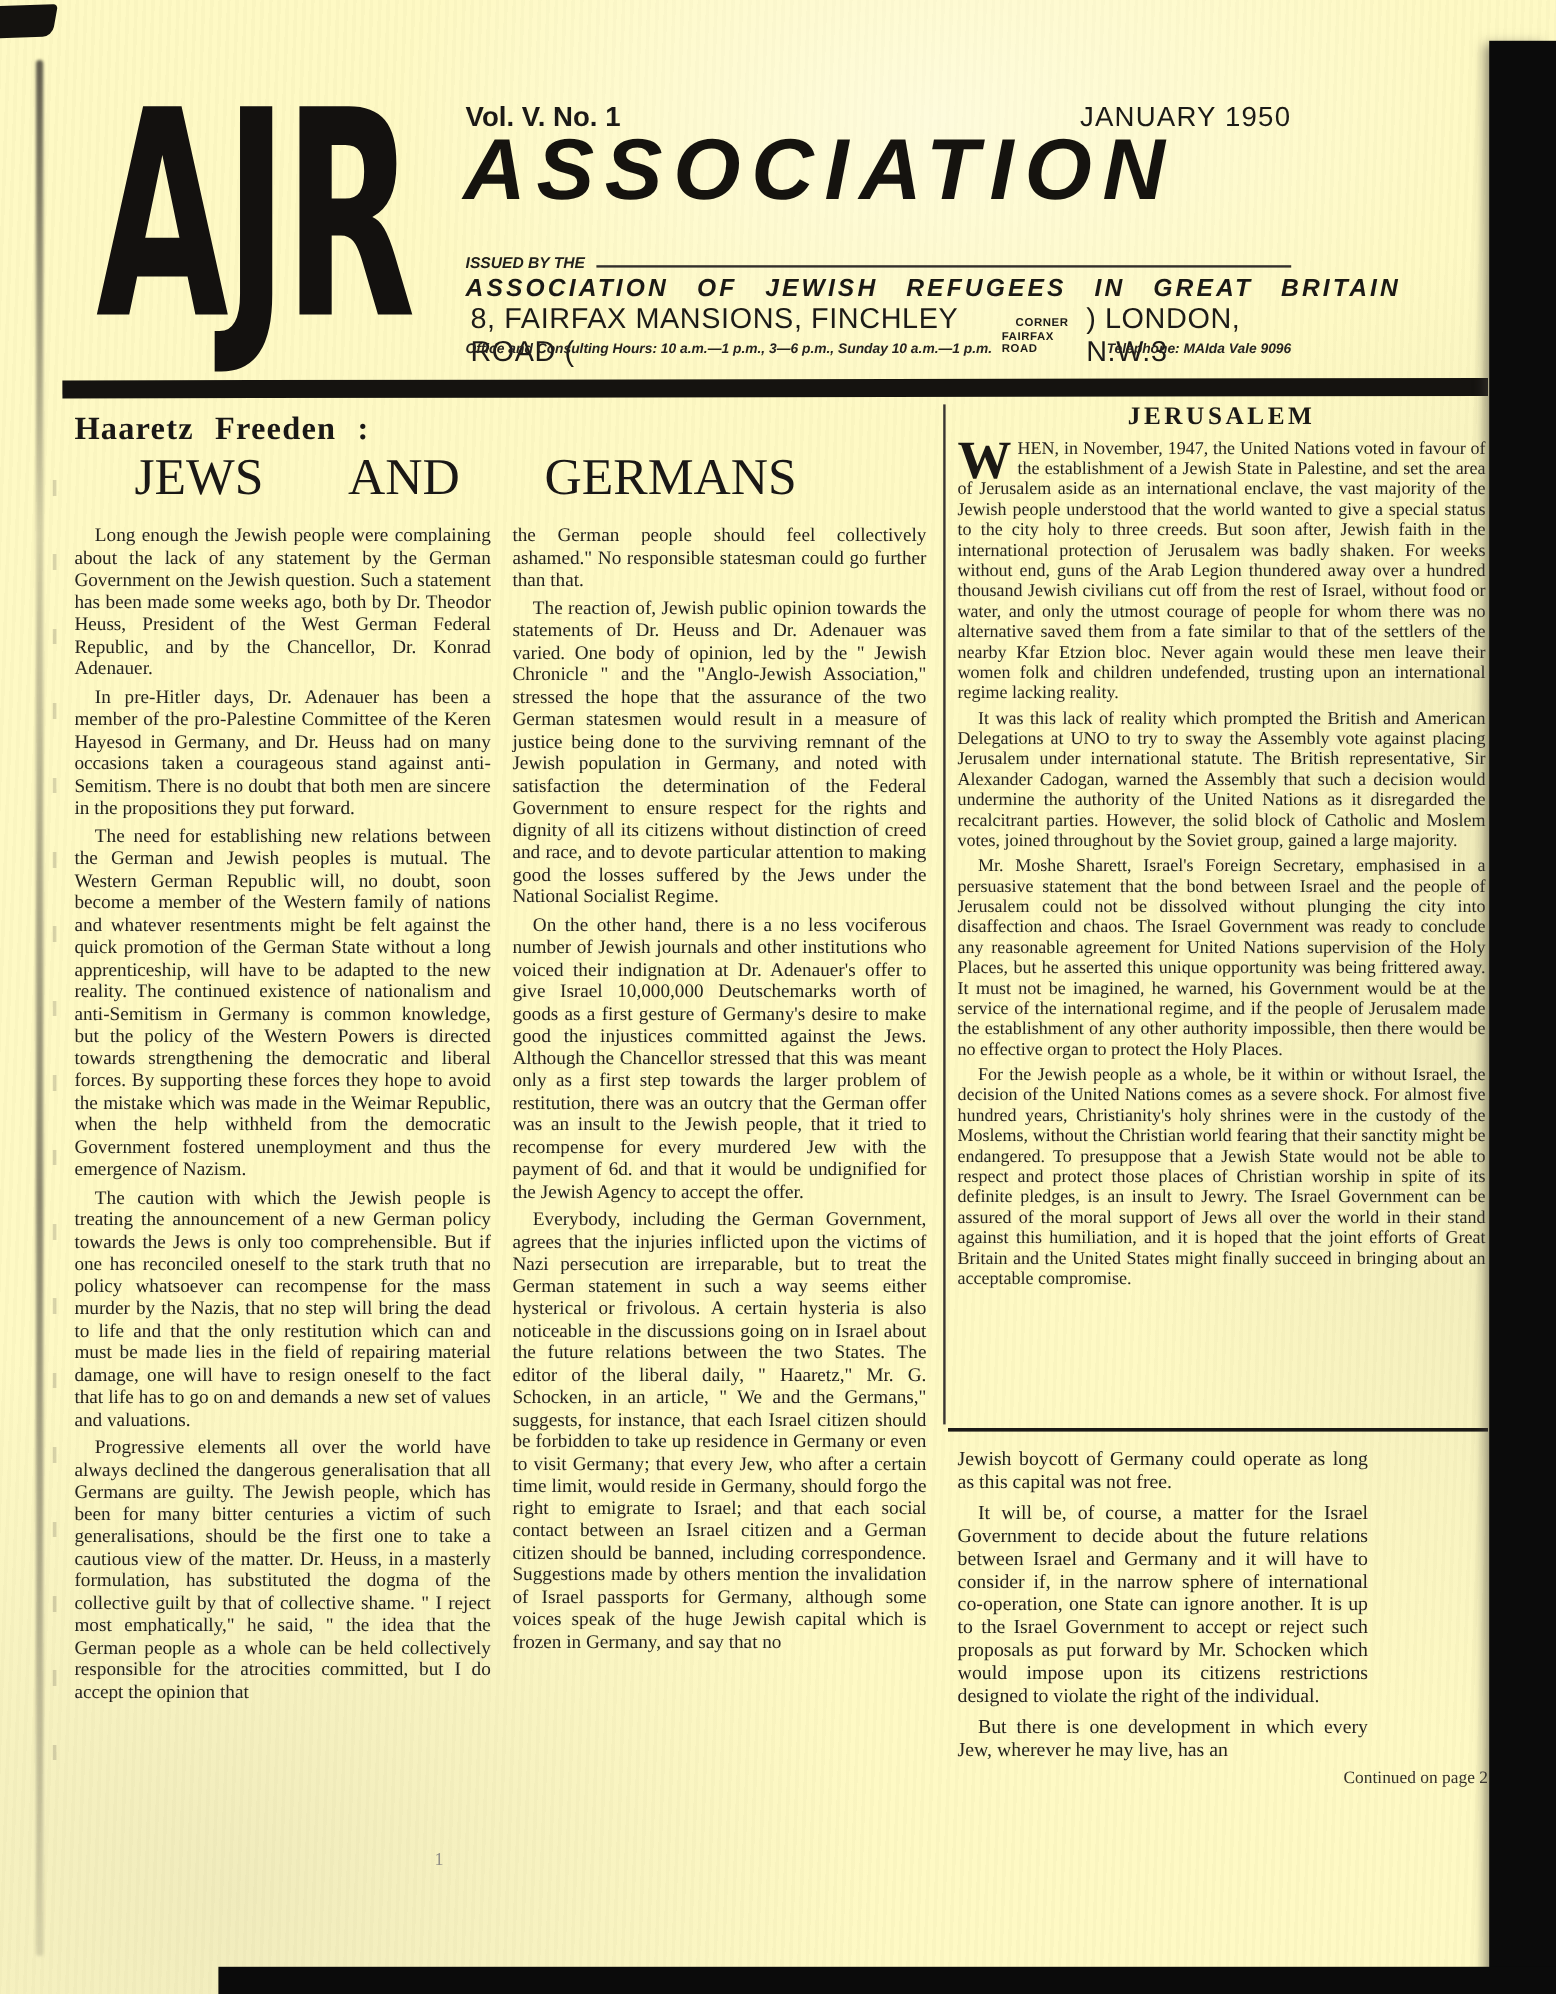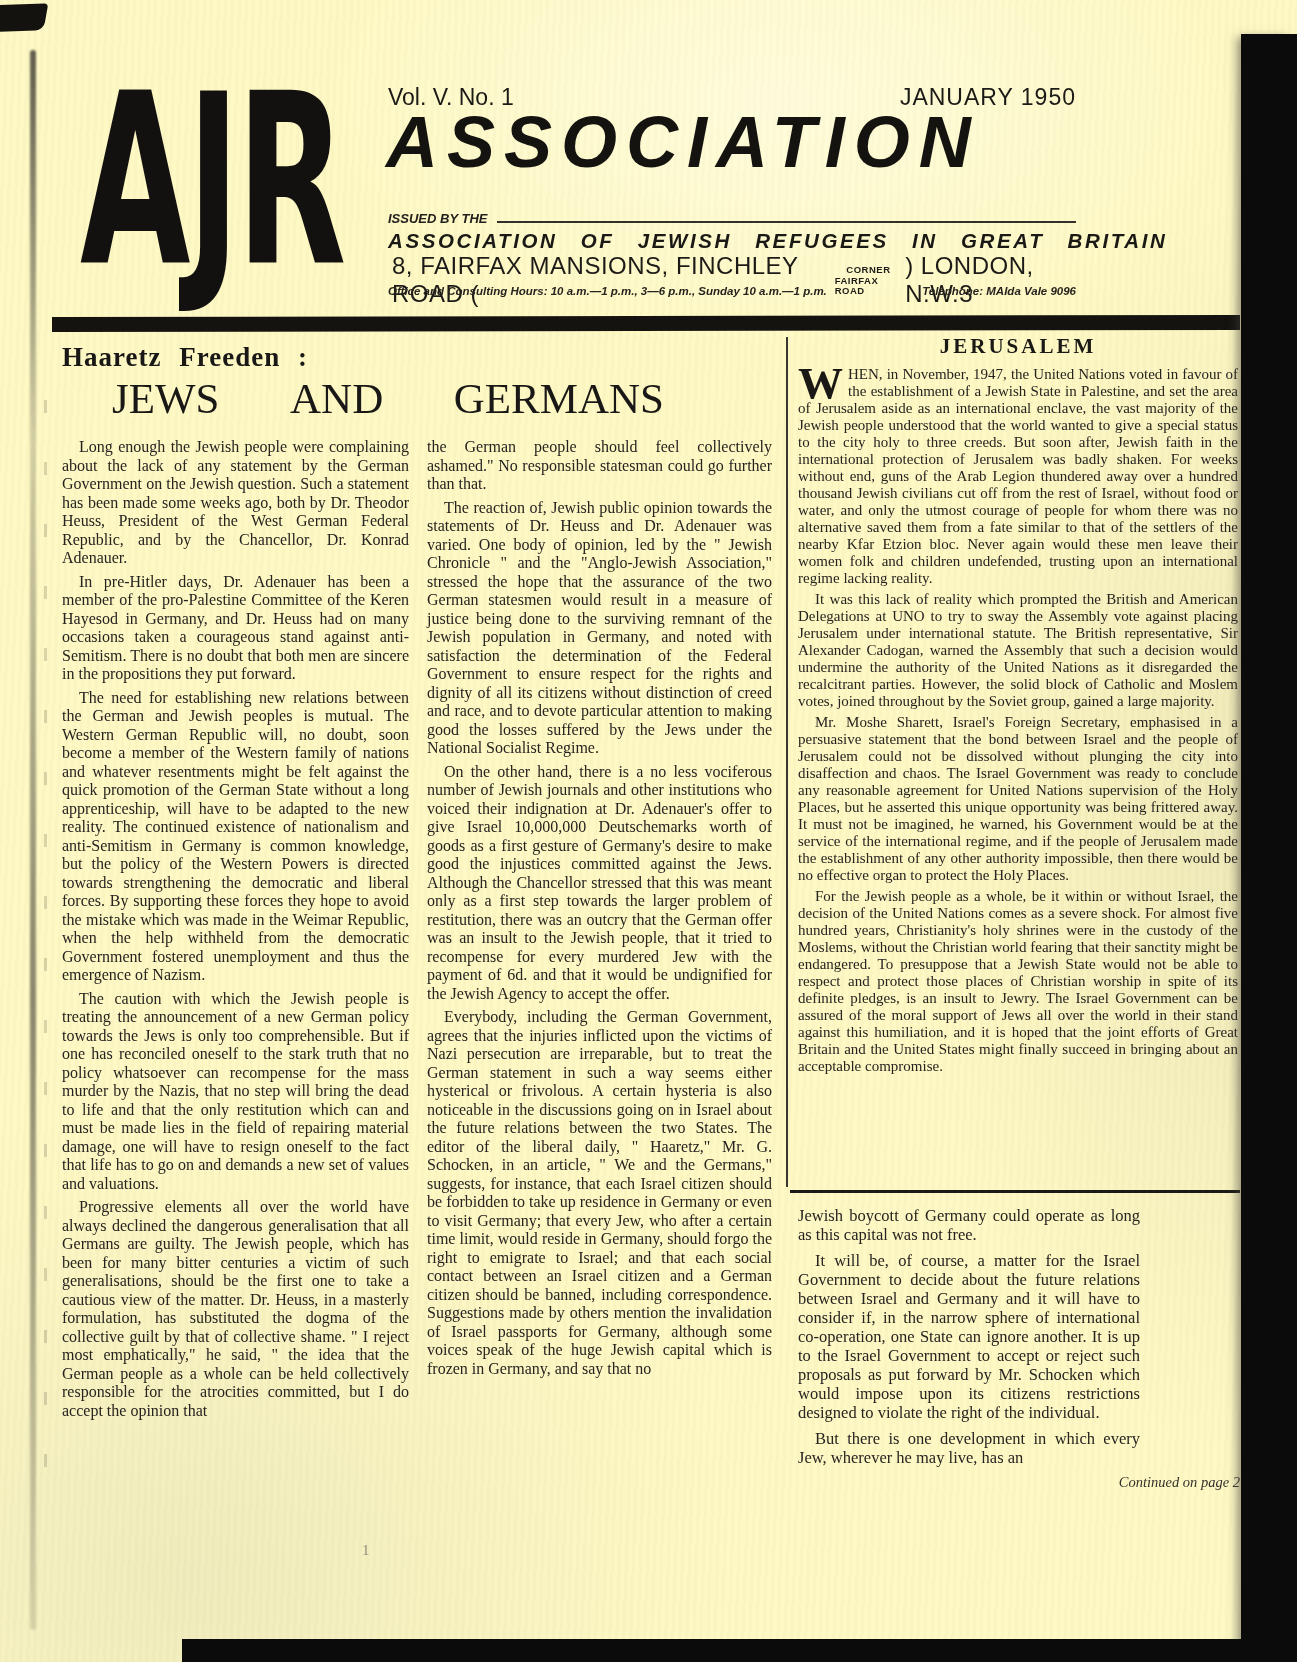--- a/index.html
+++ b/index.html
@@ -19,21 +19,21 @@
                transform:skewX(-12deg) rotate(-2deg);transform-origin:left top;border-radius:0 4px 8px 0;}
   .spine{position:absolute;left:30px;top:50px;width:6px;height:1580px;border-radius:3px;filter:blur(1.2px);
          background:linear-gradient(to bottom, rgba(45,42,38,.75), rgba(45,42,38,.2) 25%, rgba(45,42,38,.55) 60%, rgba(45,42,38,.15));}
   .margin-marks{position:absolute;left:44px;top:400px;width:3px;height:1080px;opacity:.35;
          background:repeating-linear-gradient(to bottom, rgba(60,55,50,.55) 0 13px, transparent 13px 62px);}
   
   .logo{position:absolute;left:80px;top:74px;font-family:"DejaVu Sans",sans-serif;font-weight:bold;
         font-size:238px;line-height:0.90;letter-spacing:-6px;color:#13110f;
         transform:scaleX(0.60);transform-origin:left top;}
   .vol{position:absolute;left:388px;top:84px;font-family:"Liberation Sans",sans-serif;
-       font-weight:normal;font-size:23px;color:#1c1a17;}
+       font-weight:bold;font-size:23px;color:#1c1a17;}
   .issue-date{position:absolute;left:800px;top:84px;width:276px;text-align:right;
        font-family:"Liberation Sans",sans-serif;font-size:23px;letter-spacing:1px;color:#1c1a17;}
   .mast-title{position:absolute;left:386px;top:106px;font-family:"Liberation Sans",sans-serif;
        font-style:italic;font-weight:bold;font-size:72px;line-height:1;letter-spacing:9px;color:#15130f;}
   .issued-row{position:absolute;left:388px;top:211px;width:688px;display:flex;align-items:flex-end;
        font-family:"Liberation Sans",sans-serif;font-style:italic;font-weight:bold;font-size:13px;color:#22201c;}
   .issued-rule{flex:1;height:2px;background:#33302c;margin:0 0 3px 10px;}
   .org{position:absolute;left:388px;top:229px;width:692px;font-family:"Liberation Sans",sans-serif;
        font-style:italic;font-weight:bold;font-size:20.5px;letter-spacing:2.6px;word-spacing:15px;
        white-space:nowrap;color:#1b1915;}
@@ -56,21 +56,21 @@
   .divider{position:absolute;left:786px;top:337px;width:2px;height:850px;background:#3a3733;}
   
   .jerusalem{position:absolute;left:798px;top:334px;width:440px;}
   .jer-title{text-align:center;font-size:21px;font-weight:bold;letter-spacing:3px;margin:0 0 7px 0;color:#1b1915;}
   .jerusalem p{font-size:15px;line-height:17px;text-align:justify;margin:0 0 4px 0;}
   .dropcap{float:left;font-size:45px;line-height:33px;font-weight:bold;padding:1px 5px 0 0;color:#1b1915;}
   
   .cont-rule{position:absolute;left:790px;top:1190px;width:450px;height:3px;background:#1c1a17;}
   .continuation{position:absolute;left:798px;top:1206px;width:442px;}
   .continuation p{font-size:16.5px;line-height:19px;text-align:justify;margin:0 100px 7px 0;}
-  .cont-note{text-align:right;font-style:italic;font-size:14.5px;margin-top:5px;color:#33302b;}
+  .cont-note{text-align:right;font-size:14.5px;margin-top:5px;color:#33302b;}
   .page-num{position:absolute;left:362px;top:1542px;font-size:15px;color:#908d85;}
 </style>
 </head>
 <body>
 
 <div class="page">
   <div class="texture"></div>
   <div class="corner-tear"></div>
   <div class="spine"></div>
   <div class="margin-marks"></div>

